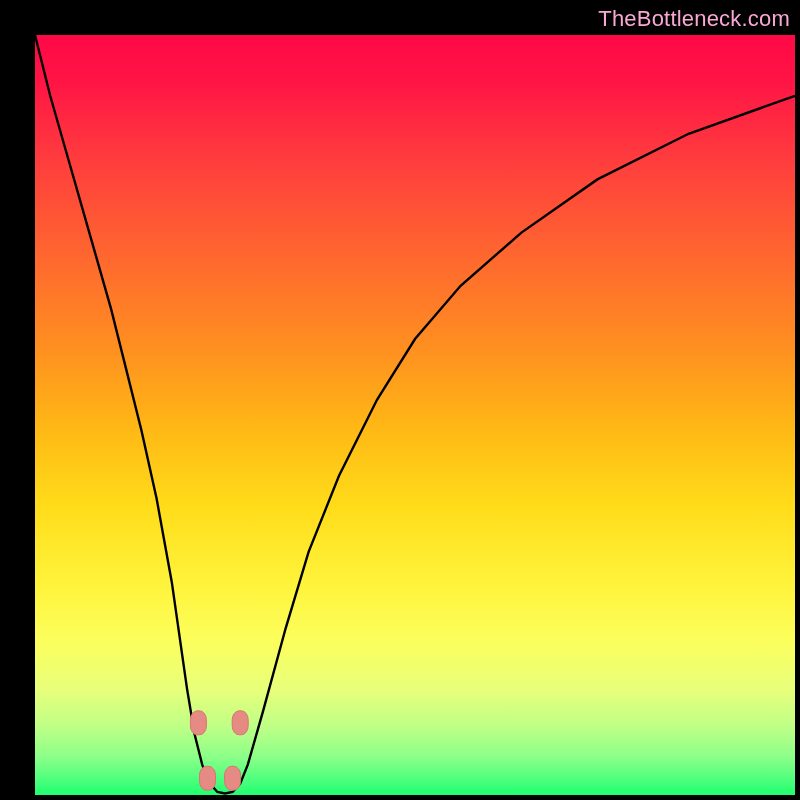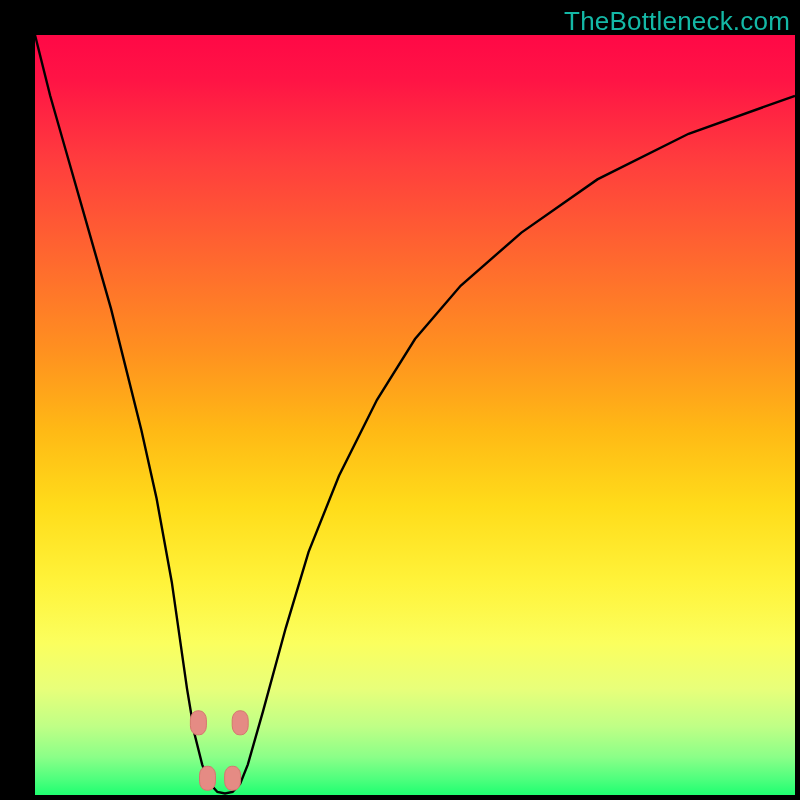--- a/index.html
+++ b/index.html
@@ -40,22 +40,22 @@
       #bfff86 91%,
       #8bff88 95%,
       #4dff7d 98%,
       #1fff70 100%
     );
   }
   .watermark {
     position: absolute;
     top: 6px;
     right: 10px;
-    color: #14b8a6;
-    font-size: 26px;
+    color: #f9a8d4;
+    font-size: 22px;
     letter-spacing: 0.2px;
     user-select: none;
   }
   svg.curve {
     position: absolute;
     left: 0;
     top: 0;
     width: 760px;
     height: 760px;
     overflow: visible;

